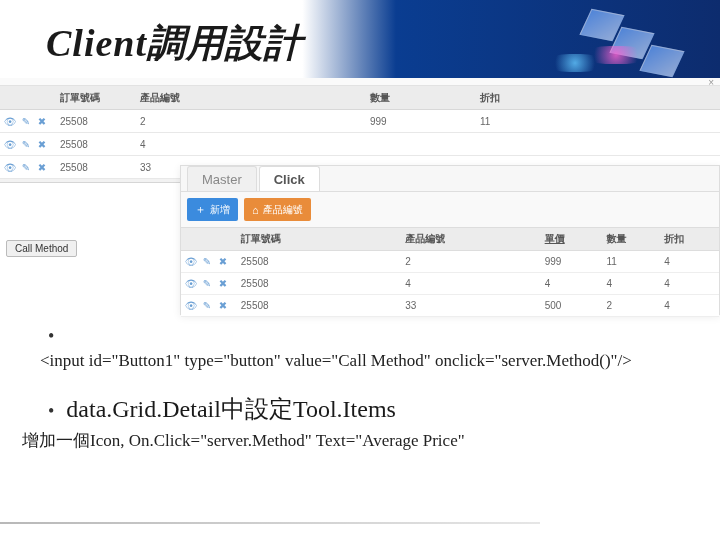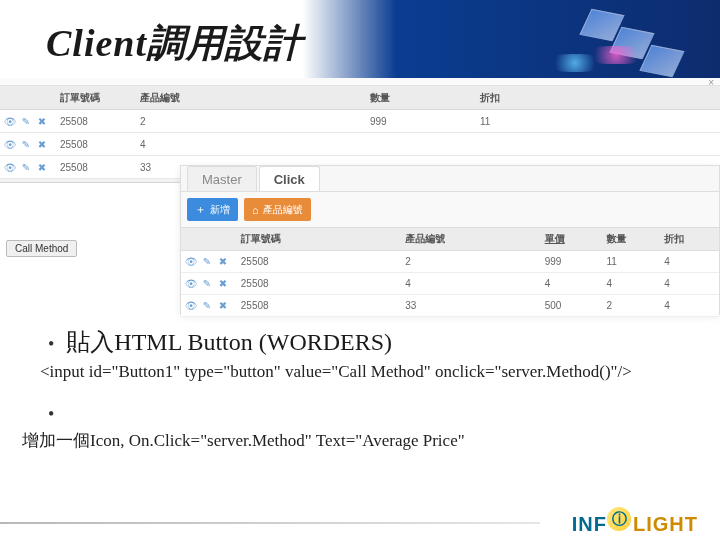--- a/index.html
+++ b/index.html
@@ -391,29 +391,24 @@
     <div class="d-prod">33</div>
     <div class="d-price">500</div>
     <div class="d-qty">2</div>
     <div class="d-disc">4</div>
   </div>
 </div>
 
 <div class="content-text">
   <div class="bullet">
     <span class="dot">•</span>
-    <span>貼入HTML Button (WORDERS)</span>
   </div>
   <div class="code-line">&lt;input id="Button1" type="button" value="Call Method" onclick="server.Method()"/&gt;</div>
   <div class="bullet">
     <span class="dot">•</span>
+    <span>data.Grid.Detail中設定Tool.Items</span>
   </div>
   <div class="desc-line">增加一個Icon, On.Click="server.Method" Text="Average Price"</div>
 </div>
 
 <div class="footer">
   <div class="footer-bar"></div>
-  <div class="logo">
-    <span class="teal">INF</span>
-    <span class="logo-mark"></span>
-    <span class="orange">LIGHT</span>
-  </div>
 </div>
 
 </body></html>

